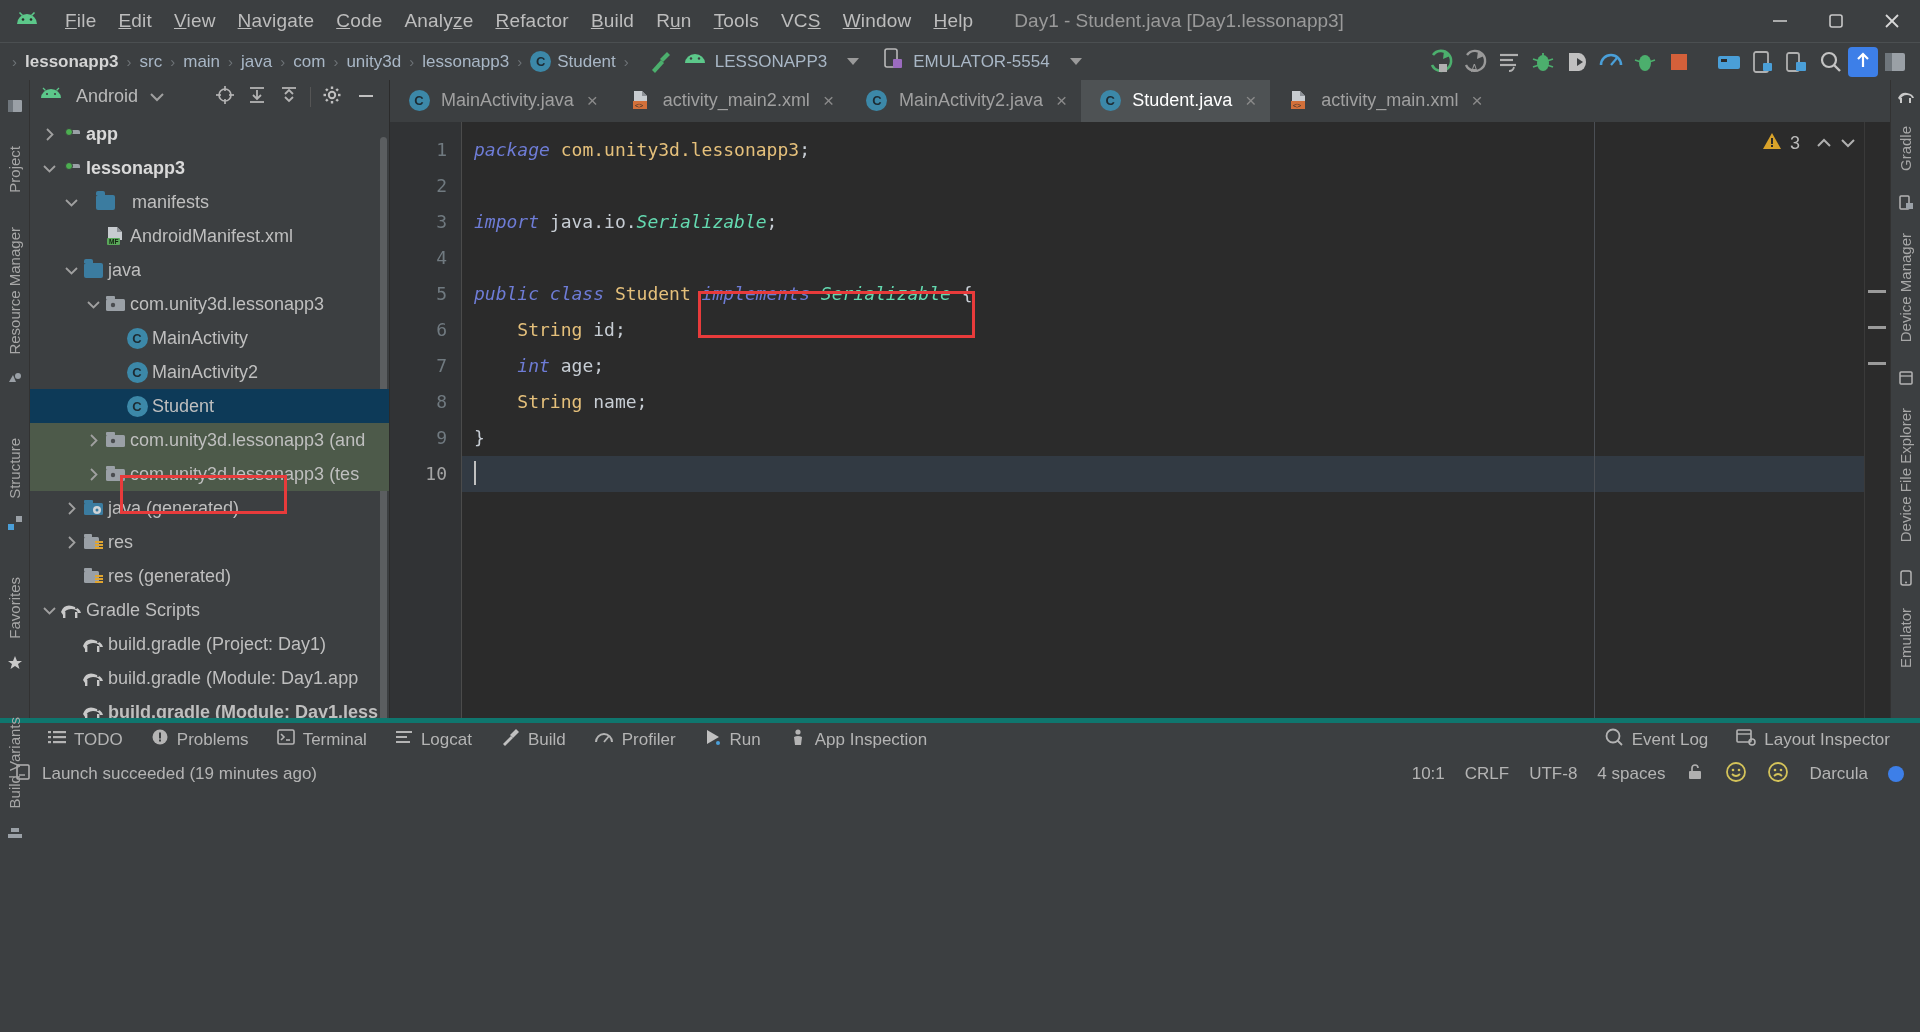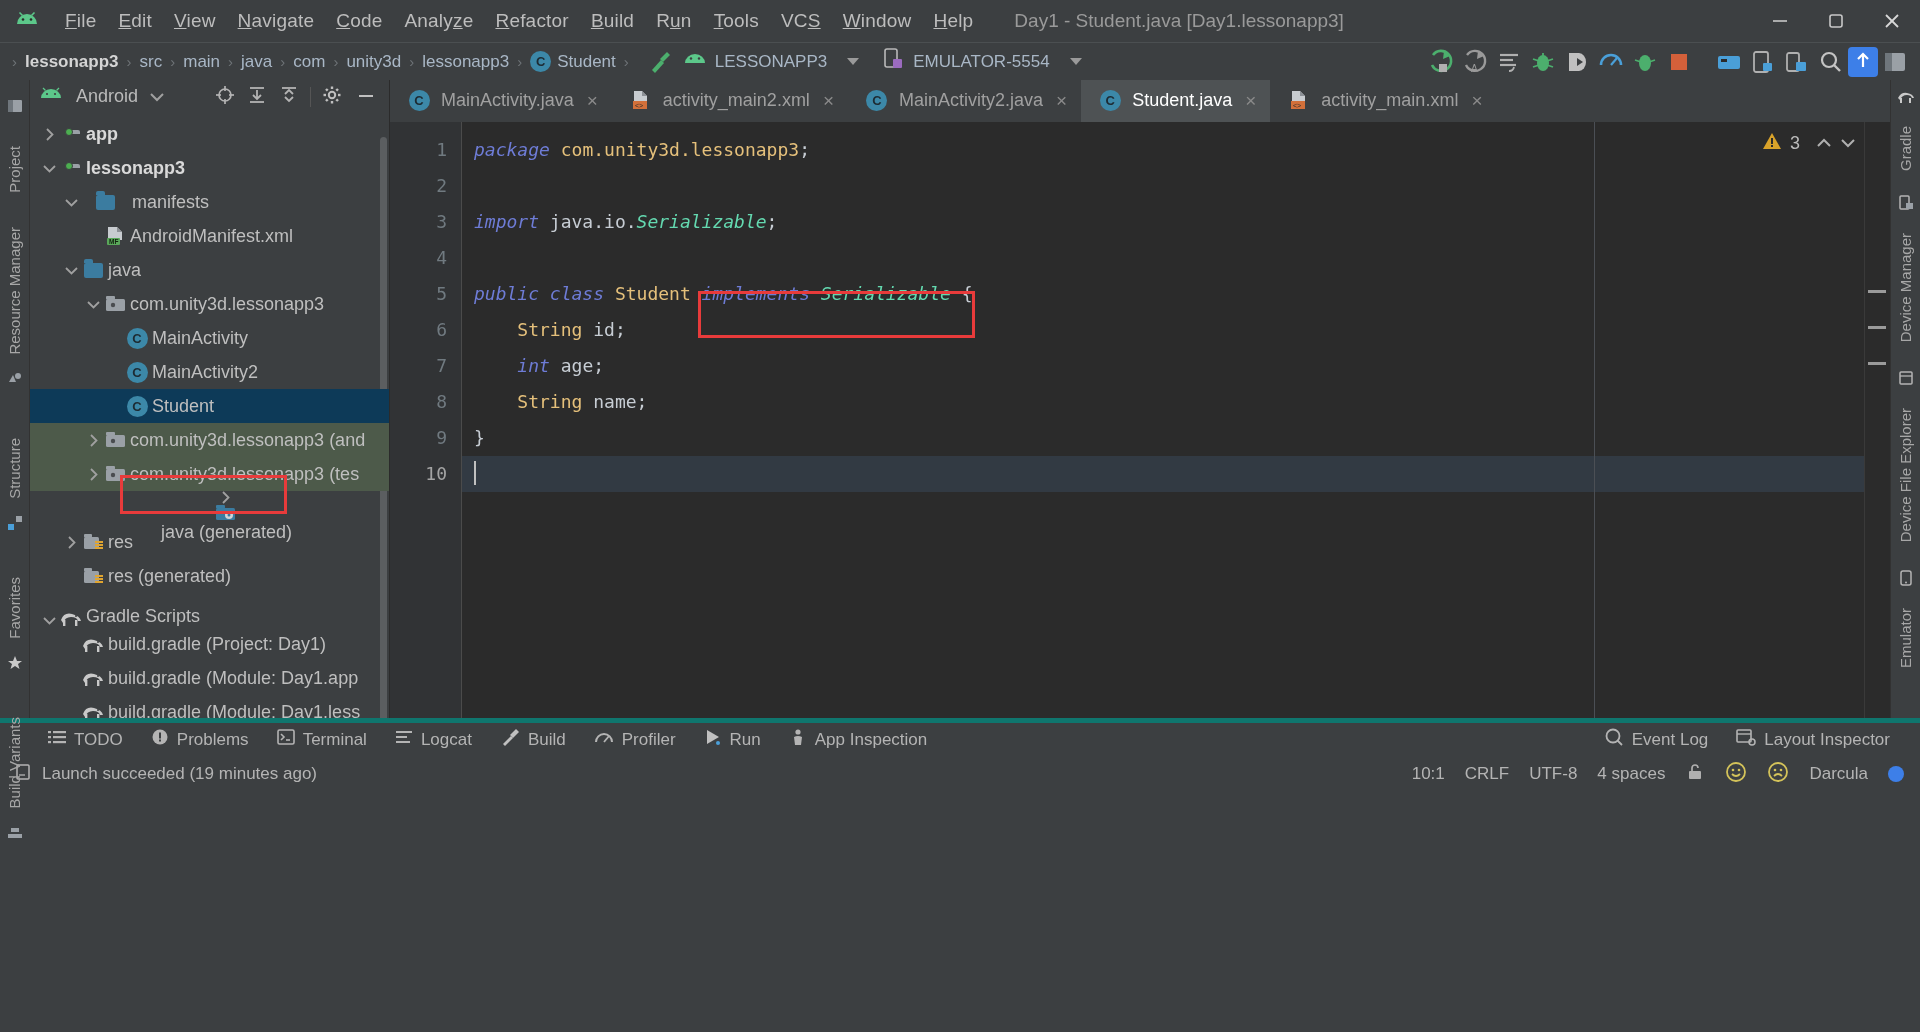--- a/index.html
+++ b/index.html
@@ -617,21 +617,21 @@
             </span>
             <span class="ticon">
               <svg width="21" height="18" viewBox="0 0 21 18">
                 <rect x="1" y="4" width="19" height="12" rx="1.5" fill="#9aa0a6"></rect>
                 <rect x="1" y="1" width="9" height="3.5" rx="1" fill="#9aa0a6"></rect>
                 <circle cx="8" cy="10" r="2.2" fill="#4a4d50"></circle>
               </svg>
             </span>
             <span class="tlabel">com.unity3d.lessonapp3 (tes</span>
           </div>
-          <div class="trow" style="padding-left: 32px; flex-direction: column;">
+          <div class="trow" style="padding-left: 32px;">
             <span class="tarrow">
               <svg width="13" height="13">
                 <path d="M4 1 L9.5 6.5 L4 12" fill="none" stroke="#a0a0a0" stroke-width="1.8"></path>
               </svg>
             </span>
             <span class="ticon">
               <svg width="21" height="18" viewBox="0 0 21 18">
                 <rect x="1" y="4" width="19" height="12" rx="1.5" fill="#3b7ca0"></rect>
                 <rect x="1" y="1" width="9" height="3.5" rx="1" fill="#3b7ca0"></rect>
                 <circle cx="14" cy="11" r="4" fill="#cfd3d6"></circle>
@@ -667,21 +667,21 @@
                 <rect x="1" y="1" width="8" height="3.5" rx="1" fill="#9aa0a6"></rect>
                 <g fill="#e0a530">
                   <rect x="12" y="8" width="8" height="2"></rect>
                   <rect x="12" y="11" width="8" height="2"></rect>
                   <rect x="12" y="14" width="8" height="2"></rect>
                 </g>
               </svg>
             </span>
             <span class="tlabel">res (generated)</span>
           </div>
-          <div class="trow" style="padding-left: 10px; align-items: flex-end;">
+          <div class="trow" style="padding-left: 10px;">
             <span class="tarrow">
               <svg width="13" height="13">
                 <path d="M1 4 L6.5 9.5 L12 4" fill="none" stroke="#a0a0a0" stroke-width="1.8"></path>
               </svg>
             </span>
             <span class="ticon">
               <svg width="22" height="17" viewBox="0 0 22 17">
                 <path d="M1 10 q3 -8 11 -6 q8 2 9 7 l-3 0 q-1 -4 -7 -4 q-6 0 -8 6 z" fill="#c9c9c9"></path>
                 <rect x="3" y="10" width="2.4" height="6" fill="#c9c9c9"></rect>
                 <rect x="15" y="10" width="2.4" height="6" fill="#c9c9c9"></rect>
@@ -707,21 +707,21 @@
             <span class="ticon">
               <svg width="22" height="17" viewBox="0 0 22 17">
                 <path d="M1 10 q3 -8 11 -6 q8 2 9 7 l-3 0 q-1 -4 -7 -4 q-6 0 -8 6 z" fill="#c9c9c9"></path>
                 <rect x="3" y="10" width="2.4" height="6" fill="#c9c9c9"></rect>
                 <rect x="15" y="10" width="2.4" height="6" fill="#c9c9c9"></rect>
                 <circle cx="16" cy="6" r="1" fill="#3c3f41"></circle>
               </svg>
             </span>
             <span class="tlabel">build.gradle (Module: Day1.app</span>
           </div>
-          <div class="trow" style="padding-left: 32px;">
+          <div class="trow" style="padding-left: 32px; font-weight: bold;">
             <span class="tarrow"></span>
             <span class="ticon">
               <svg width="22" height="17" viewBox="0 0 22 17">
                 <path d="M1 10 q3 -8 11 -6 q8 2 9 7 l-3 0 q-1 -4 -7 -4 q-6 0 -8 6 z" fill="#c9c9c9"></path>
                 <rect x="3" y="10" width="2.4" height="6" fill="#c9c9c9"></rect>
                 <rect x="15" y="10" width="2.4" height="6" fill="#c9c9c9"></rect>
                 <circle cx="16" cy="6" r="1" fill="#3c3f41"></circle>
               </svg>
             </span>
             <span class="tlabel">build.gradle (Module: Day1.less</span>

